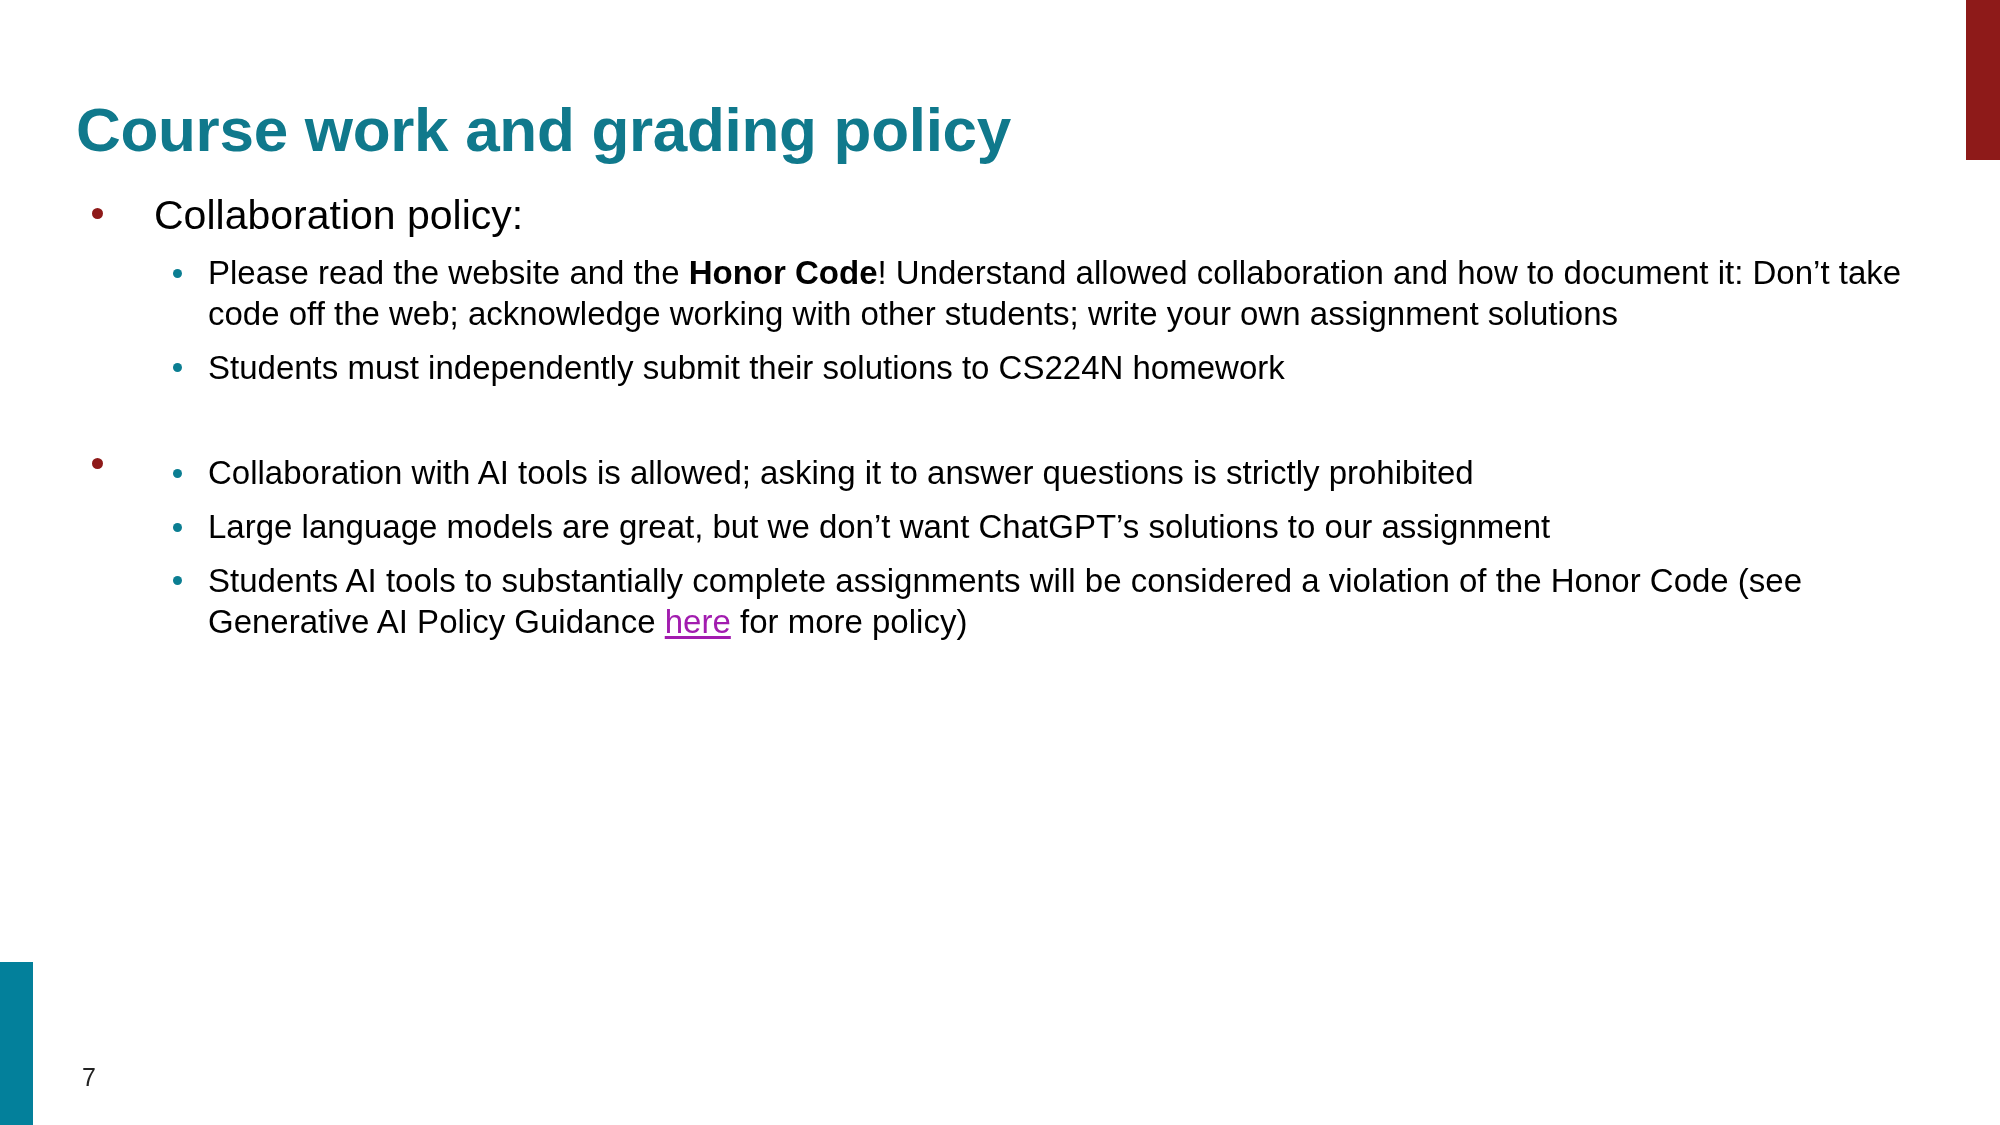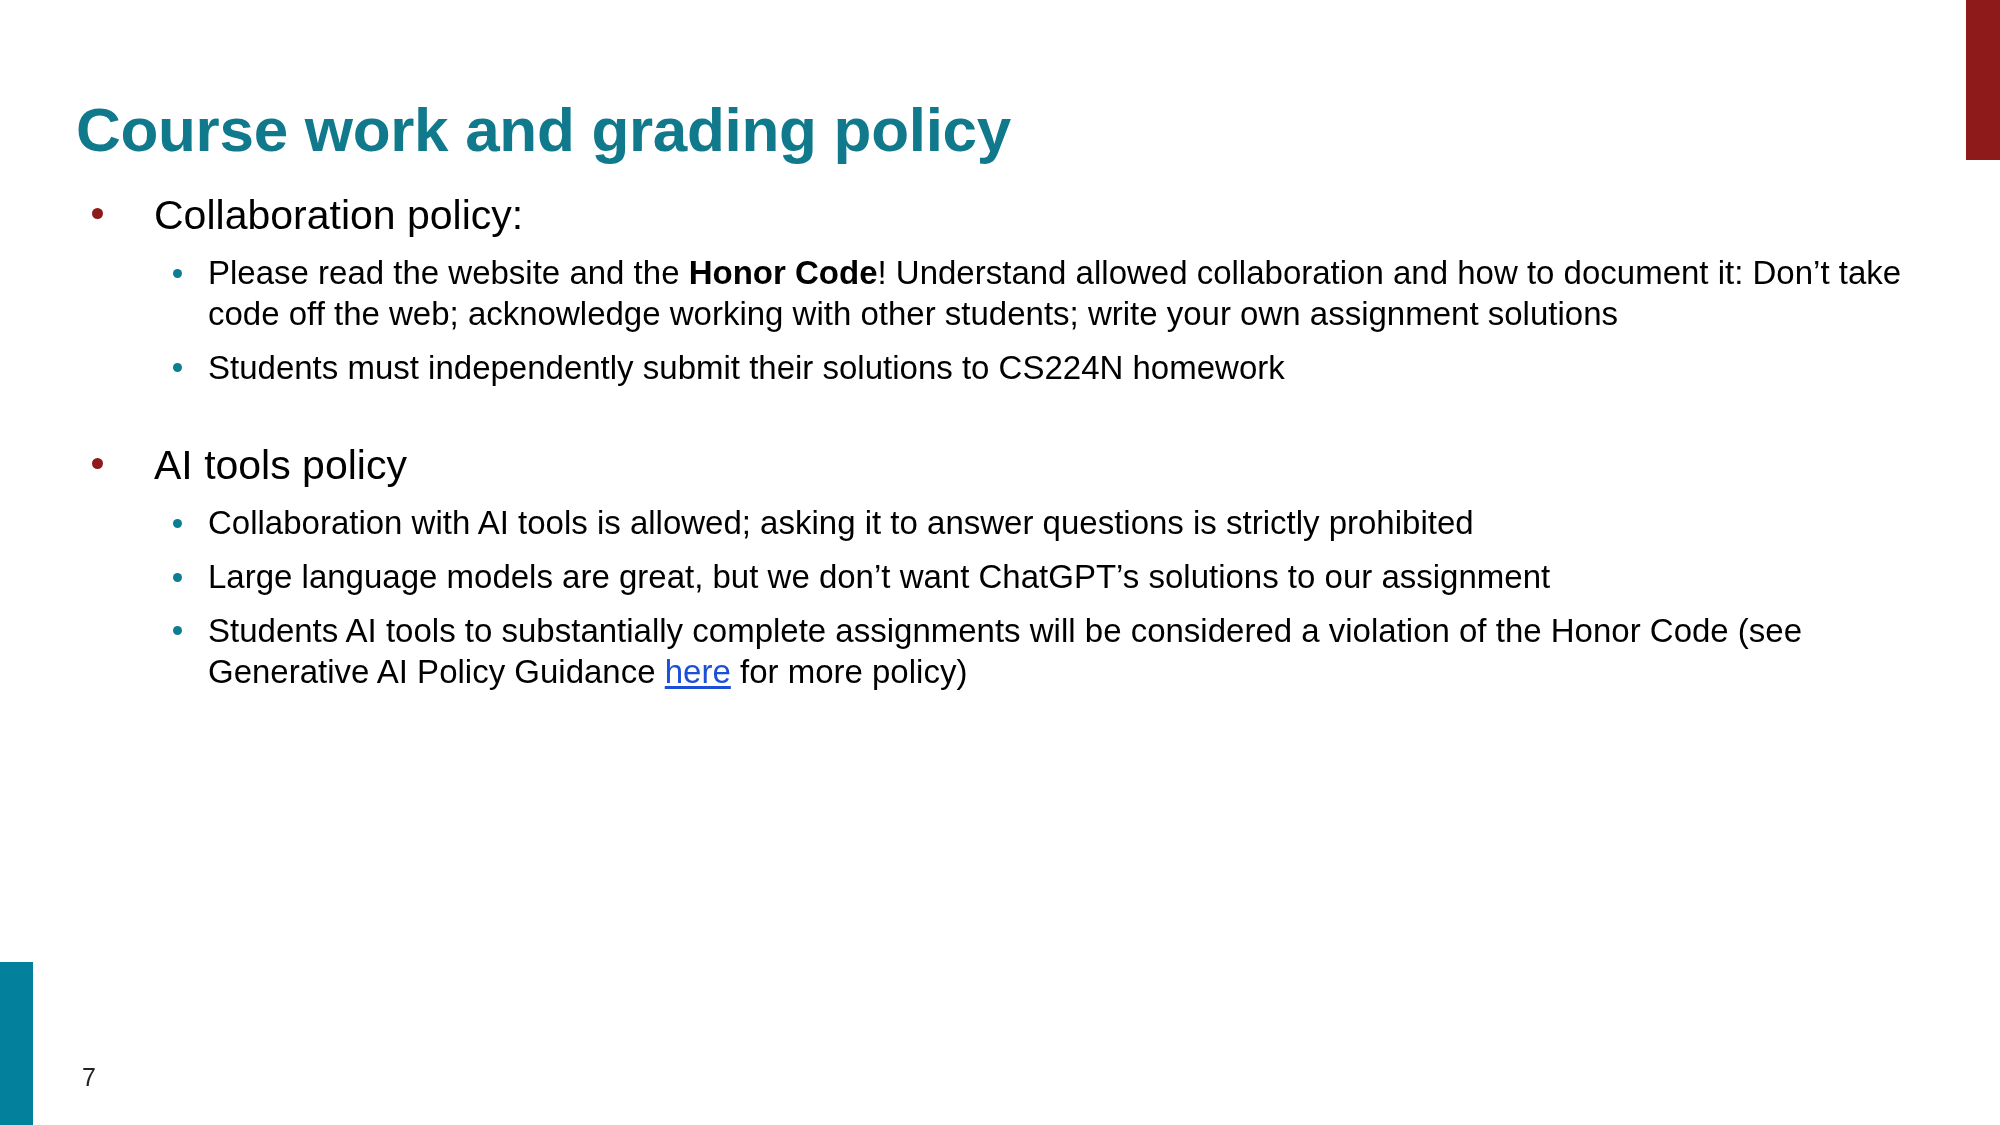--- a/index.html
+++ b/index.html
@@ -96,21 +96,21 @@
     background: #0B7E92;
   }
 
   .group-gap {
     height: 52px;
   }
 
   .strong-run { font-weight: bold; }
 
   .link-run {
-    color: #1d4ed8;
+    color: #a21caf;
     text-decoration: underline;
     text-underline-offset: 3px;
   }
 
   
   #page-number {
     position: absolute;
     left: 82px;
     top: 1063px;
     font-size: 25px;
@@ -142,21 +142,20 @@
 
     <div class="bullet-l2">
       <span class="marker"></span>
       <span><span>Students must independently submit their solutions to CS224N homework</span></span>
     </div>
 
     <div class="group-gap"></div>
 
     <div class="bullet-l1">
       <span class="marker"></span>
-      <span>AI tools policy</span>
     </div>
 
     <div class="bullet-l2">
       <span class="marker"></span>
       <span><span>Collaboration with AI tools is allowed; asking it to answer questions is strictly prohibited</span></span>
     </div>
 
     <div class="bullet-l2">
       <span class="marker"></span>
       <span><span>Large language models are great, but we don’t want ChatGPT’s solutions to our assignment</span></span>

